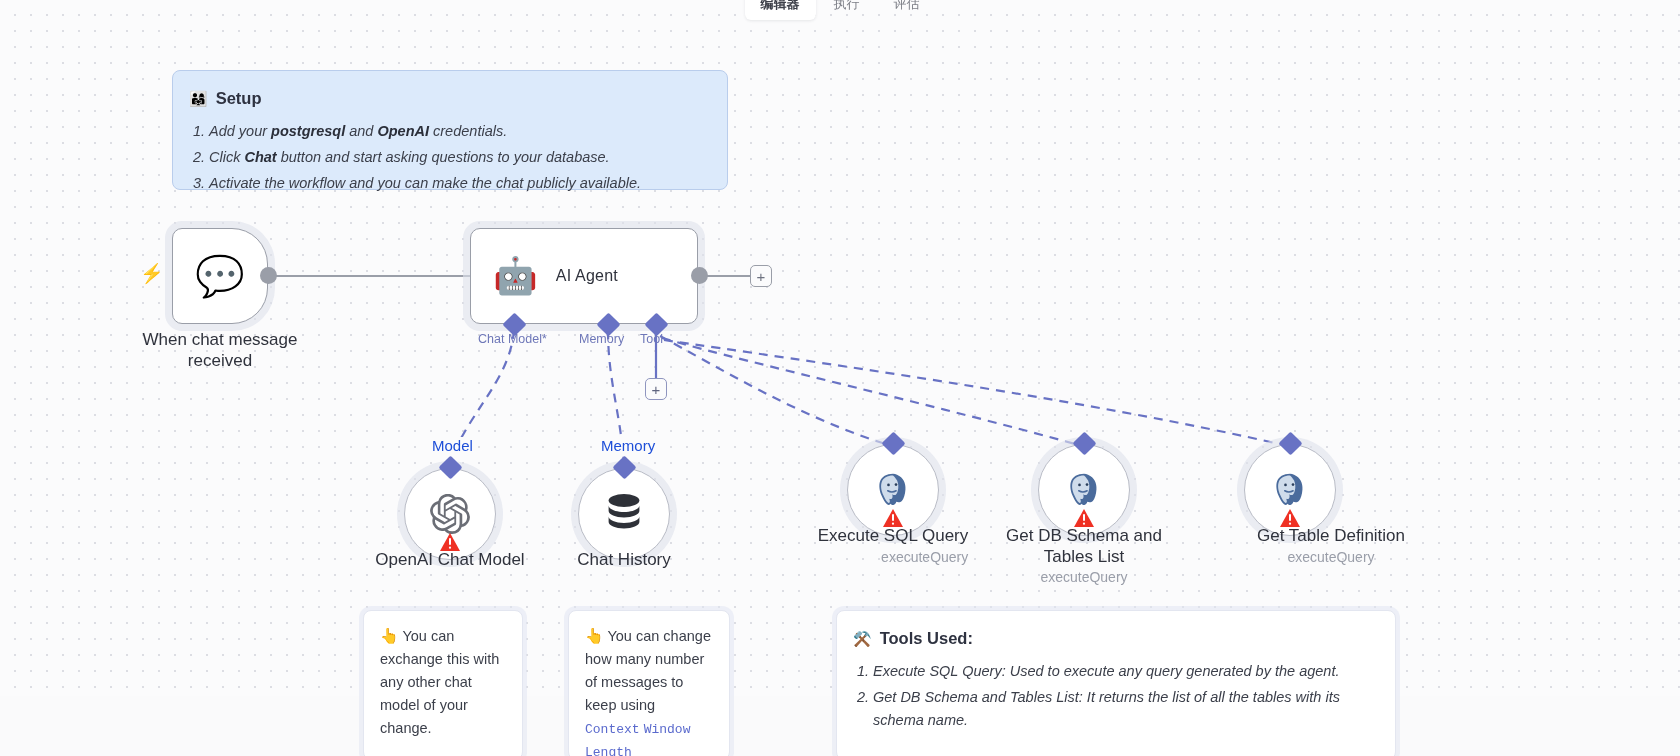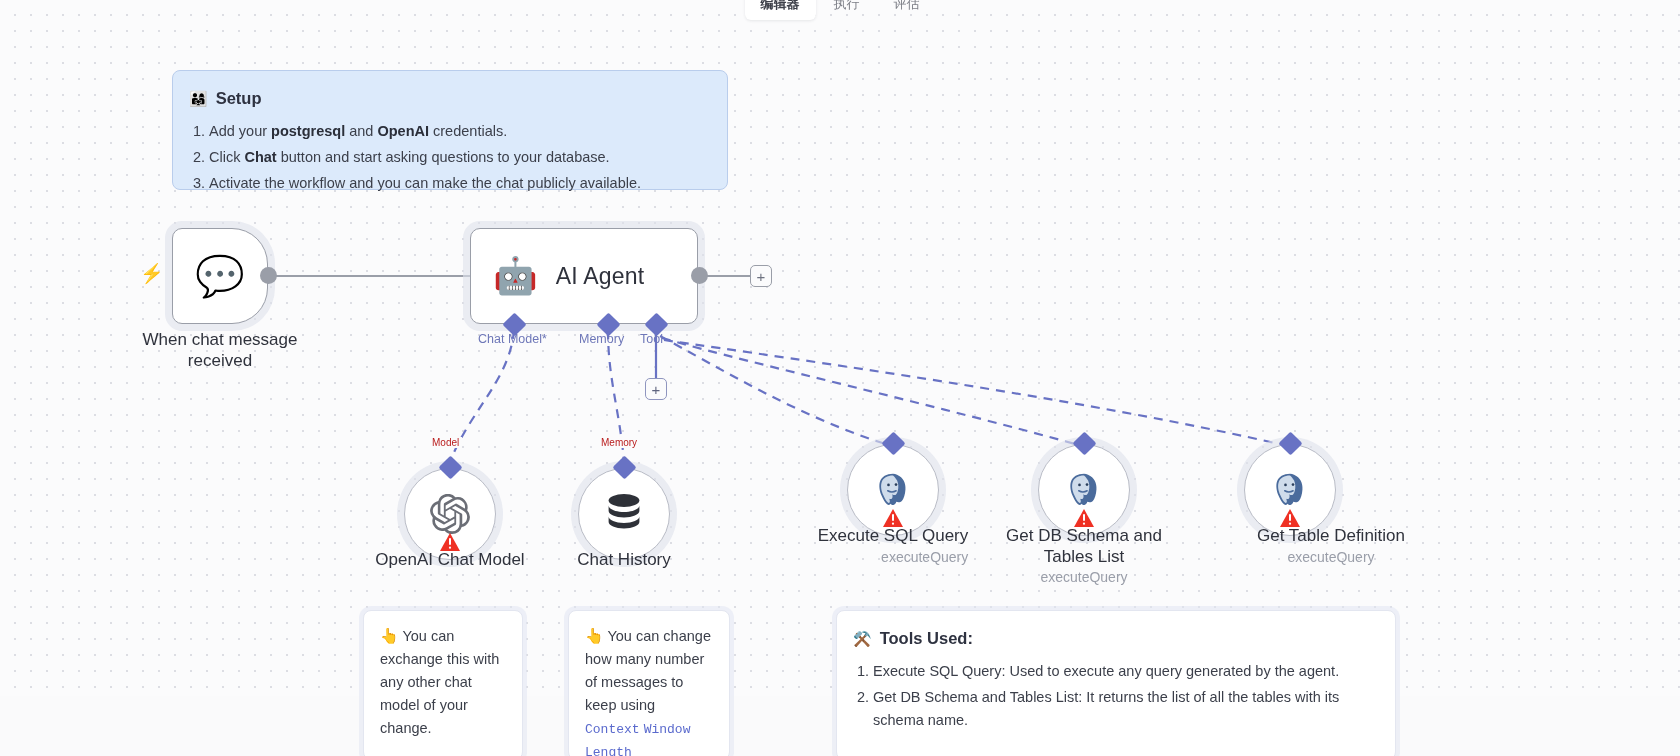--- a/index.html
+++ b/index.html
@@ -36,42 +36,42 @@
     position: absolute; border-radius: 8px; padding: 14px 18px 14px 16px;
     font-size: 14.5px; line-height: 1.58; color: #3b3f4a;
     border: 1px solid #cfd6ea;
   }
   .note.blue { background: #dceafb; border-color: #b9cdec; }
   .note.white { background: #ffffff; border: 1px solid #e3e6f0;
      box-shadow: 0 0 0 4px rgba(226,230,242,.55); }
   .note h4 { font-size: 16.5px; font-weight: 700; color: #2e3240; margin-bottom: 9px;
      display: flex; align-items: center; gap: 8px; }
   .note ol { margin: 0; padding-left: 20px; }
-  .note ol li { margin-bottom: 3px; }
+  .note ol li { margin-bottom: 3px; font-style: italic; }
   .note b { font-weight: 700; color: #2b2f3a; }
   .note .mono { font-family: "Liberation Mono", monospace; font-size: 13px; color: #5a6acd; }
   .emoji { font-size: 15px; line-height: 1; }
 
   
   .node-wrap { position: absolute; }
 
   .trigger-node {
     position: relative; width: 96px; height: 96px;
     background: #fff; border: 1.6px solid #9a9ea8;
     border-radius: 10px 36px 36px 10px;
     box-shadow: 0 0 0 7px rgba(223,226,235,.62);
     display: flex; align-items: center; justify-content: center;
   }
   .agent-node {
     position: relative; width: 228px; height: 96px;
     background: #fff; border: 1.6px solid #9a9ea8; border-radius: 10px;
     box-shadow: 0 0 0 7px rgba(223,226,235,.62);
     display: flex; align-items: center; gap: 18px; padding-left: 22px;
   }
-  .agent-title { font-size: 23px; color: #2f323c; letter-spacing: .2px; }
+  .agent-title { font-size: 16px; color: #2f323c; letter-spacing: .2px; }
 
   .node-caption {
     position: absolute; left: 50%; transform: translateX(-50%);
     text-align: center; font-size: 17px; color: #2f323c;
     white-space: nowrap; line-height: 1.22;
   }
   .node-caption.wrap { white-space: normal; width: 190px; }
   .node-sub { font-size: 14px; color: #9a9ea9; margin-top: 2px; }
 
   .sub-node {
@@ -86,21 +86,21 @@
   }
 
   .diamond {
     position: absolute; width: 17px; height: 17px; background: #6872c4;
     transform: rotate(45deg); border-radius: 2px;
   }
   .port-label {
     position: absolute; font-size: 12.5px; color: #6e77b8; white-space: nowrap;
   }
   .conn-label {
-    position: absolute; font-size: 10px; color: #b91c1c; white-space: nowrap;
+    position: absolute; font-size: 15px; color: #1d4ed8; white-space: nowrap;
     background: #fbfbfc; padding: 0 3px;
   }
   .out-dot {
     position: absolute; width: 17px; height: 17px; border-radius: 50%;
     background: #9a9ea8;
   }
   .plus-btn {
     position: absolute; width: 22px; height: 22px; border-radius: 5px;
     border: 1.6px solid #8f95bf; background: #fbfbfc;
     display: flex; align-items: center; justify-content: center;

